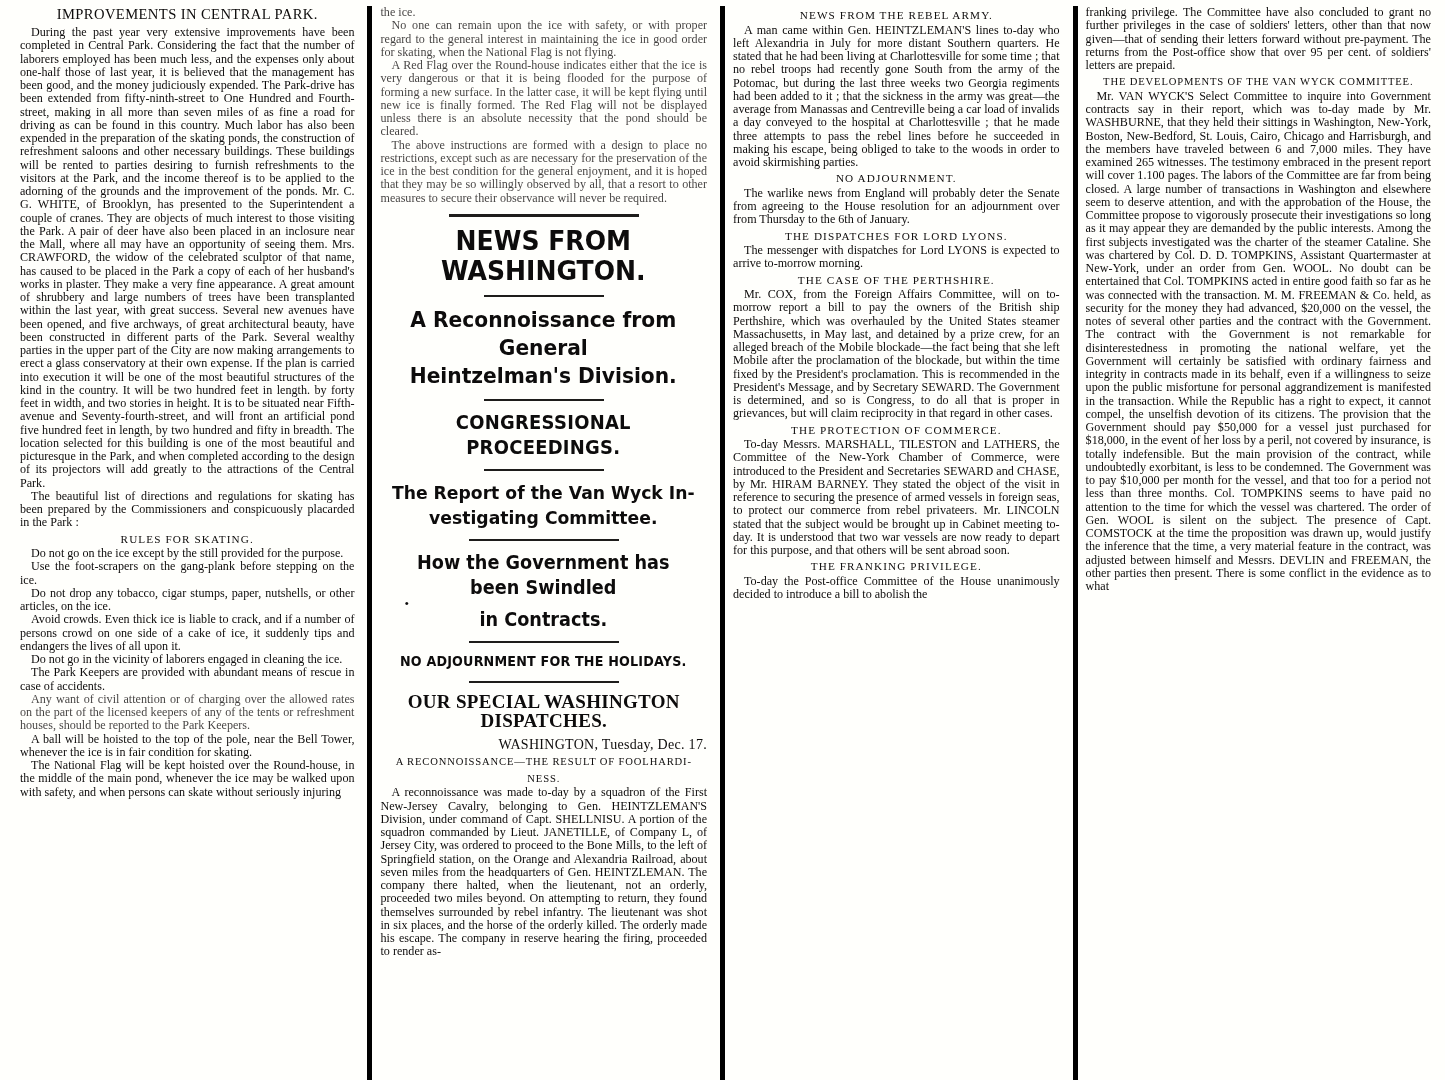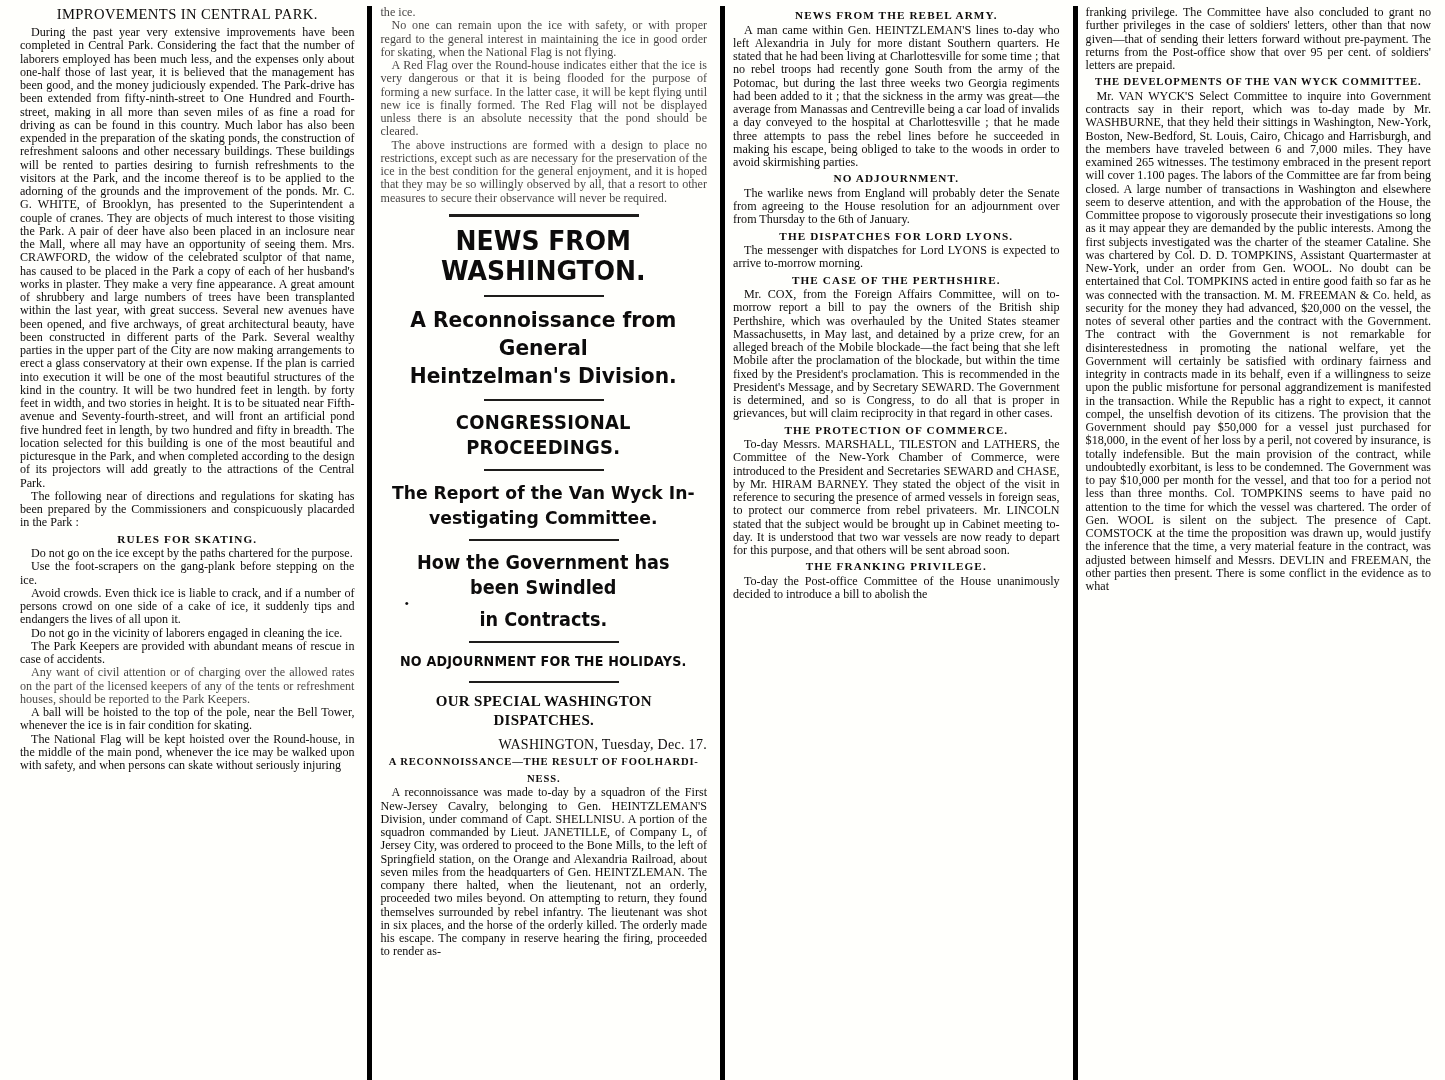--- a/index.html
+++ b/index.html
@@ -60,21 +60,21 @@
     text-indent: 11px;
   }
   p.noind { text-indent: 0; }
   .subhead {
     text-align: center;
     font-size: 11.2px;
     letter-spacing: 1.1px;
     text-transform: uppercase;
     margin: 3px 0 1px 0;
     line-height: 13.5px;
-    font-weight: bold;
+    font-weight: normal;
   }
   .subhead.small {
     font-size: 10.6px;
     letter-spacing: .85px;
   }
 
   
   .hl-block { margin-top: 8px; }
   .rule {
     height: 0;
@@ -136,21 +136,21 @@
     font-family: "DejaVu Sans", sans-serif;
     font-weight: bold;
     font-size: 13.4px;
     text-align: center;
     letter-spacing: .2px;
     line-height: 20px;
     transform: scaleX(0.95);
     margin: 0;
   }
   .hl7 {
-    font-size: 15px;
+    font-size: 19px;
     text-align: center;
     letter-spacing: .3px;
     line-height: 19px;
     margin: 8px;
     text-transform: uppercase;
   }
   .dateline {
     text-align: right;
     font-size: 14px;
     letter-spacing: .3px;
@@ -168,24 +168,25 @@
   .fade { opacity: .78; }
 </style>
 </head>
 <body>
 
 <div class="page">
 
   <div class="column c1">
     <h2 class="col-head">IMPROVEMENTS IN CENTRAL PARK.</h2>
     <p>During the past year very extensive improvements have been completed in Central Park. Considering the fact that the number of laborers employed has been much less, and the expenses only about one-half those of last year, it is believed that the management has been good, and the money judiciously expended. The Park-drive has been extended from fifty-ninth-street to One Hundred and Fourth-street, making in all more than seven miles of as fine a road for driving as can be found in this country. Much labor has also been expended in the preparation of the skating ponds, the construction of refreshment saloons and other necessary buildings. These buildings will be rented to parties desiring to furnish refreshments to the visitors at the Park, and the income thereof is to be applied to the adorning of the grounds and the improvement of the ponds. Mr. C. G. WHITE, of Brooklyn, has presented to the Superintendent a couple of cranes. They are objects of much interest to those visiting the Park. A pair of deer have also been placed in an inclosure near the Mall, where all may have an opportunity of seeing them. Mrs. CRAWFORD, the widow of the celebrated sculptor of that name, has caused to be placed in the Park a copy of each of her husband's works in plaster. They make a very fine appearance. A great amount of shrubbery and large numbers of trees have been transplanted within the last year, with great success. Several new avenues have been opened, and five archways, of great architectural beauty, have been constructed in different parts of the Park. Several wealthy parties in the upper part of the City are now making arrangements to erect a glass conservatory at their own expense. If the plan is carried into execution it will be one of the most beautiful structures of the kind in the country. It will be two hundred feet in length. by forty feet in width, and two stories in height. It is to be situated near Fifth-avenue and Seventy-fourth-street, and will front an artificial pond five hundred feet in length, by two hundred and fifty in breadth. The location selected for this building is one of the most beautiful and picturesque in the Park, and when completed according to the design of its projectors will add greatly to the attractions of the Central Park.</p>
-    <p>The following near of directions and regulations for skating has been prepared by the Commissioners and conspicuously placarded in the Park :</p>
+    <p>The beautiful list of directions and regulations for skating has been prepared by the Commissioners and conspicuously placarded in the Park :</p>
     <div class="subhead">RULES FOR SKATING.</div>
-    <p>Do not go on the ice except by the paths chartered for the purpose.</p>
+    <p>Do not go on the ice except by the still provided for the purpose.</p>
     <p>Use the foot-scrapers on the gang-plank before stepping on the ice.</p>
+    <p>Do not drop any tobacco, cigar stumps, paper, nutshells, or other articles, on the ice.</p>
     <p>Avoid crowds. Even thick ice is liable to crack, and if a number of persons crowd on one side of a cake of ice, it suddenly tips and endangers the lives of all upon it.</p>
     <p>Do not go in the vicinity of laborers engaged in cleaning the ice.</p>
     <p>The Park Keepers are provided with abundant means of rescue in case of accidents.</p>
     <p class="fade">Any want of civil attention or of charging over the allowed rates on the part of the licensed keepers of any of the tents or refreshment houses, should be reported to the Park Keepers.</p>
     <p>A ball will be hoisted to the top of the pole, near the Bell Tower, whenever the ice is in fair condition for skating.</p>
     <p>The National Flag will be kept hoisted over the Round-house, in the middle of the main pond, whenever the ice may be walked upon with safety, and when persons can skate without seriously injuring</p>
   </div>
 
   <div class="column c2">
     <p class="noind fade">the ice.</p>

